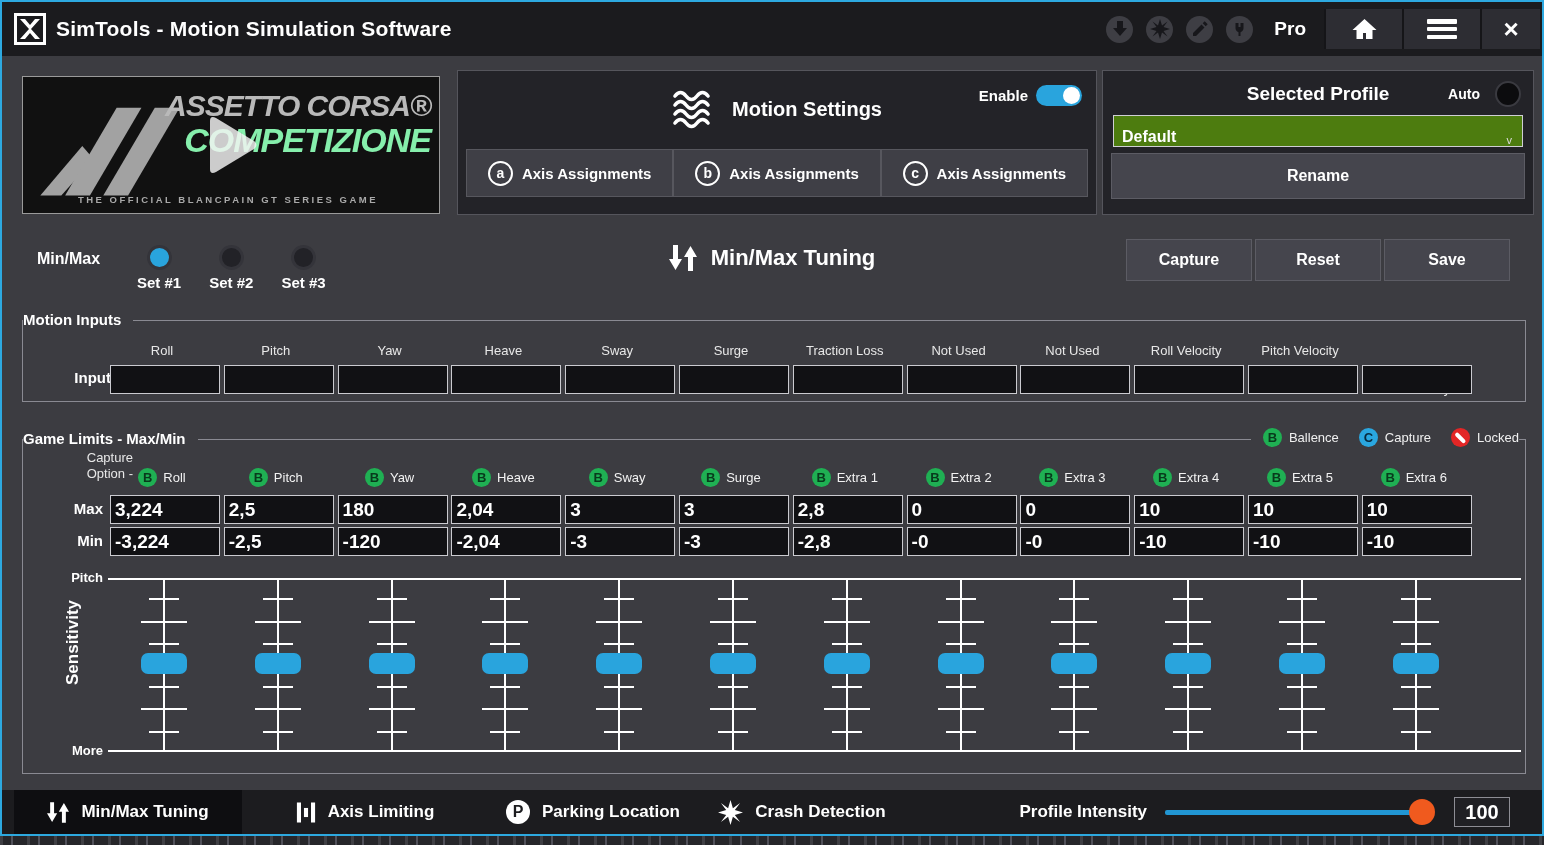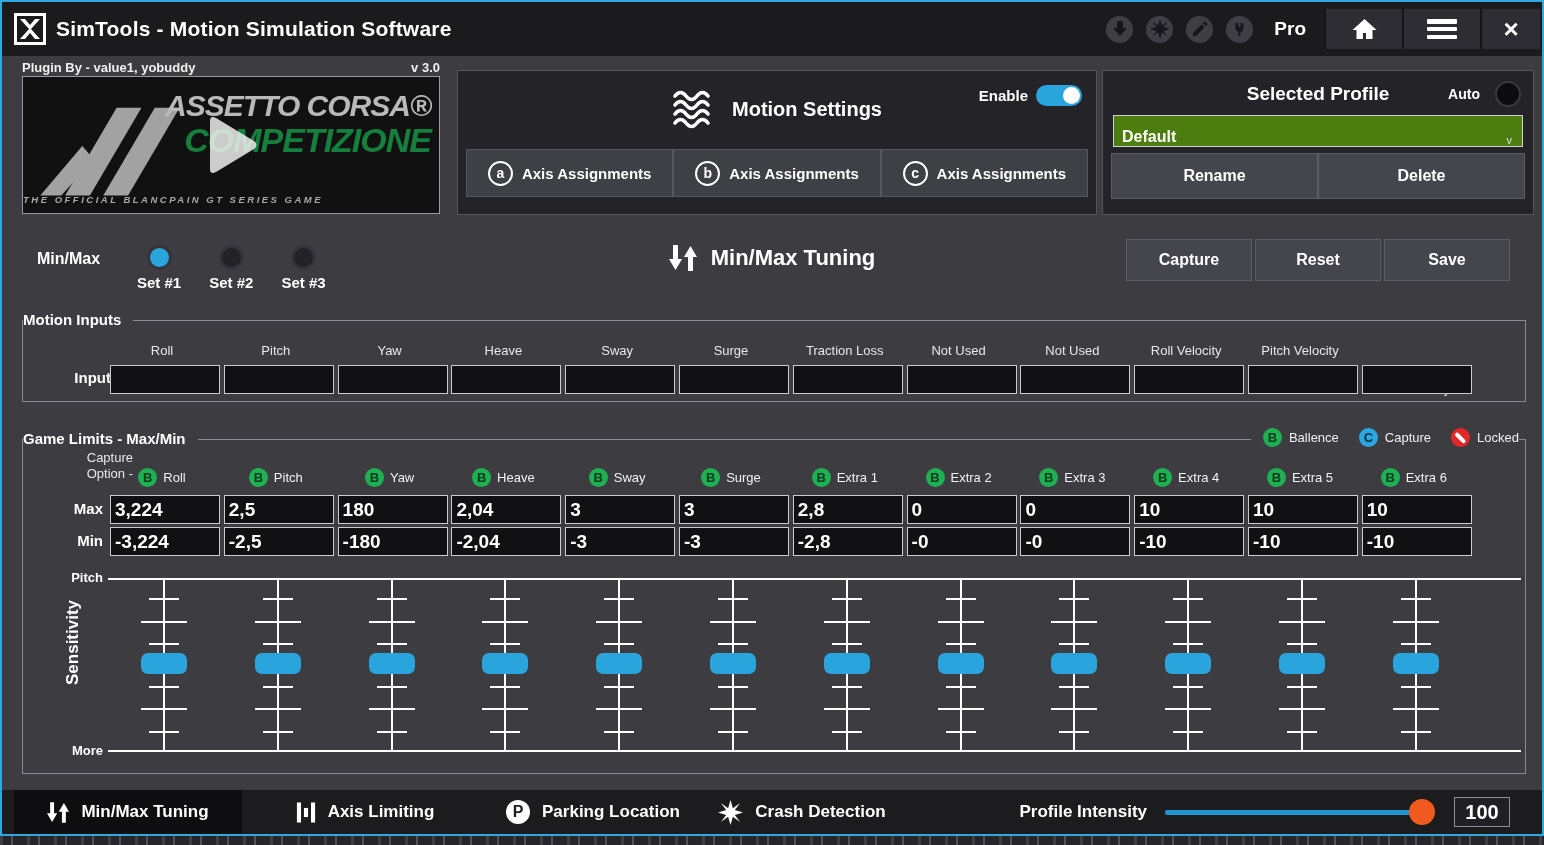--- a/index.html
+++ b/index.html
@@ -25,23 +25,23 @@
   .hamburger{width:30px;height:20px;display:flex;flex-direction:column;justify-content:space-between;}
   .hamburger div{height:4.5px;background:#fff;border-radius:1px;}
 
   
   #plugin-header{position:absolute;left:20px;top:58px;width:418px;display:flex;
                  justify-content:space-between;font-size:13px;font-weight:bold;color:#f0f0f0;}
   #logo-box{position:absolute;left:20px;top:74px;width:416px;height:136px;background:#111;
             border:1px solid #9a9a9a;overflow:hidden;}
   .acc-text{position:absolute;right:8px;top:14px;text-align:right;font-style:italic;line-height:1;}
   .acc-line1{font-size:30px;font-weight:bold;color:#b9b9b9;letter-spacing:-1px;}
-  .acc-line2{font-size:34px;font-weight:bold;color:#15803d;letter-spacing:-1px;margin-top:2px;}
+  .acc-line2{font-size:34px;font-weight:bold;color:#86efac;letter-spacing:-1px;margin-top:2px;}
   .acc-line3{position:absolute;left:0;right:6px;bottom:8px;font-size:9.5px;letter-spacing:2.5px;
-             color:#a9a9a9;font-weight:bold;font-style:italic;}
+             color:#a9a9a9;text-align:center;font-weight:bold;}
   .panel{position:absolute;background:#232328;border:1px solid #55555c;}
   #ms-panel{left:455px;top:68px;width:638px;height:143px;}
   #ms-head{position:absolute;left:0;right:0;top:18px;display:flex;align-items:center;justify-content:center;gap:14px;}
   #ms-title{font-size:20px;font-weight:bold;}
   #enable-wrap{position:absolute;right:14px;top:14px;display:flex;align-items:center;gap:8px;}
   #enable-label{font-size:15px;font-weight:bold;}
   .toggle{width:46px;height:21px;border-radius:11px;background:#29a4dd;position:relative;cursor:pointer;}
   .toggle .knob{position:absolute;right:2px;top:2px;width:17px;height:17px;border-radius:50%;background:#fff;}
   #axis-buttons{position:absolute;left:8px;right:8px;top:78px;height:48px;display:flex;}
   .axis-btn{flex:1;background:#3f3f46;border:1px solid #57575e;display:flex;align-items:center;
@@ -184,24 +184,20 @@
                 <div></div>
               </div>
           </div>
           <div class="tb-btn close">
             <span>×</span>
           </div>
         </div>
       </div>
     </div>
 
-    <div id="plugin-header">
-      <span>Plugin By - value1, yobuddy</span>
-      <span>v 3.0</span>
-    </div>
     <div id="logo-box">
       <svg width="160" height="124" viewBox="0 0 160 130" style="position:absolute;left:6px;top:6px;" fill="#a2a2a2">
         <polygon points="8,118 52,66 64,80 30,118"></polygon>
         <polygon points="34,118 88,26 114,26 60,118"></polygon>
         <polygon points="74,118 128,26 154,26 100,118"></polygon>
       </svg>
       <div class="acc-text">
         <div class="acc-line1">ASSETTO CORSA®</div>
         <div class="acc-line2">COMPETIZIONE</div>
       </div>
@@ -248,21 +244,20 @@
       <div id="auto-wrap">
         <span id="auto-label">Auto</span>
         <div id="auto-toggle"></div>
       </div>
       <div id="profile-select">
         <span class="val">Default</span>
         <span class="chev">v</span>
       </div>
       <div id="profile-buttons">
           <div class="btn">Rename</div>
-          <div class="btn">Delete</div>
         </div>
     </div>
 
     <div id="mm-label">Min/Max</div>
     <div id="set-radios">
         <div class="radio-item">
           <span class="radio on"></span>
           <span class="lab">Set #1</span>
         </div>
         <div class="radio-item">
@@ -351,21 +346,21 @@
             <span class="badge badge-green">B</span>
             <span>Pitch</span>
           </div>
           <div class="ibox" style="left: 200.8px; top: 55px;">2,5</div>
           <div class="ibox" style="left: 200.8px; top: 87px;">-2,5</div>
           <div class="gl-head" style="left: 310.6px; top: 28px;">
             <span class="badge badge-green">B</span>
             <span>Yaw</span>
           </div>
           <div class="ibox" style="left: 314.6px; top: 55px;">180</div>
-          <div class="ibox" style="left: 314.6px; top: 87px;">-180</div>
+          <div class="ibox" style="left: 314.6px; top: 87px;">-120</div>
           <div class="gl-head" style="left: 424.4px; top: 28px;">
             <span class="badge badge-green">B</span>
             <span>Heave</span>
           </div>
           <div class="ibox" style="left: 428.4px; top: 55px;">2,04</div>
           <div class="ibox" style="left: 428.4px; top: 87px;">-2,04</div>
           <div class="gl-head" style="left: 538.2px; top: 28px;">
             <span class="badge badge-green">B</span>
             <span>Sway</span>
           </div>

